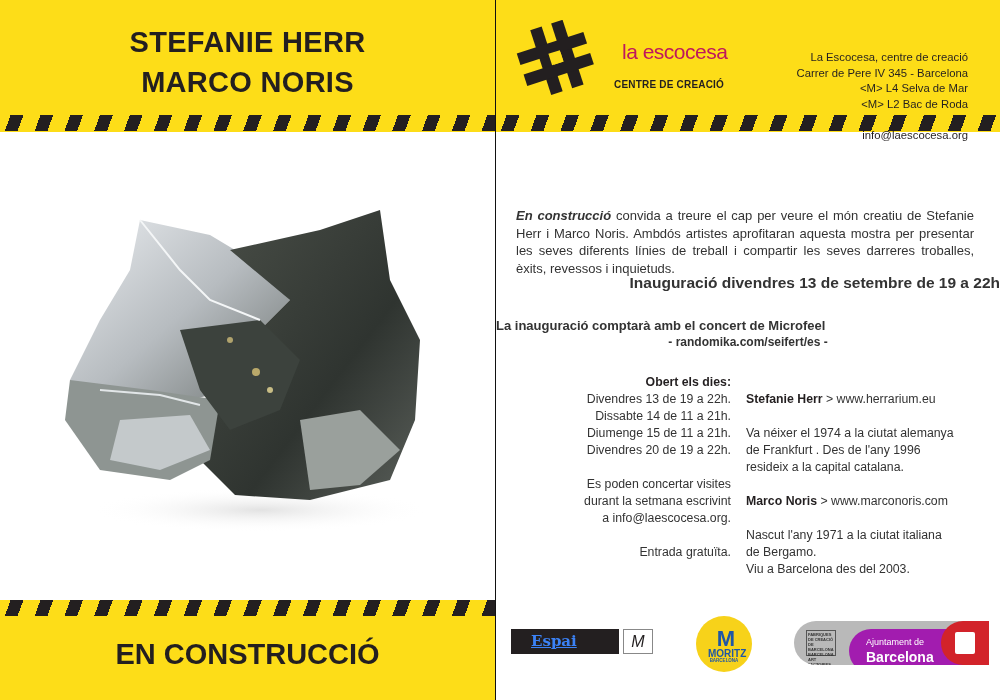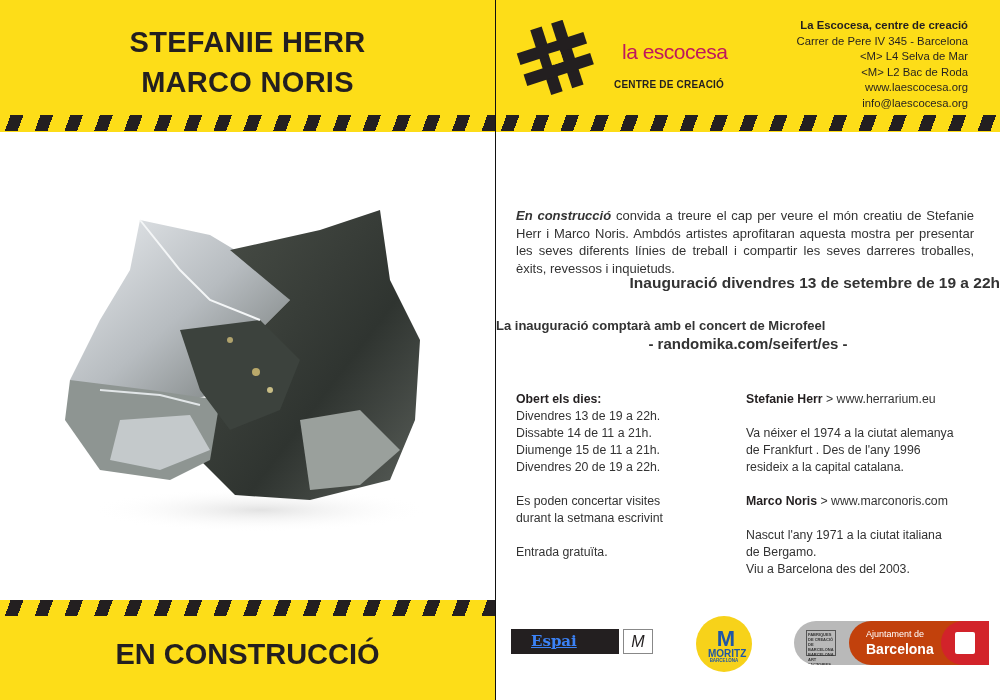--- a/index.html
+++ b/index.html
@@ -28,44 +28,44 @@
     .l-foot .title { position: absolute; top: 38px; left: 0; width: 100%; text-align: center; font-weight: bold; font-size: 29px; color: #231f20; }
 
     
     .r-head { position: absolute; left: 0; top: 0; width: 504px; height: 132px; }
     .r-head .stripes { left: 0; top: 115px; width: 504px; }
     .logo { position: absolute; left: 14px; top: 20px; width: 250px; height: 75px; }
     .logo svg { position: absolute; left: 0; top: 0; }
     .logo .wordmark { position: absolute; left: 112px; top: 20px; font-size: 21px; color: #be185d; letter-spacing: -0.5px; }
     .logo .sub { position: absolute; left: 104px; top: 59px; font-size: 10px; font-weight: bold; color: #231f20; letter-spacing: 0.2px; }
     .contact { position: absolute; right: 32px; top: 18px; text-align: right; font-size: 11.3px; line-height: 15.5px; color: #231f20; }
-    .contact .org { font-weight: bold; }
+    .contact .org { font-weight: normal; margin-top: 32px; }
 
     .intro { position: absolute; left: 20px; top: 175px; width: 458px; font-size: 13px; line-height: 17.5px; text-align: justify; color: #333; margin-top: 32px; }
     .intro em { font-weight: bold; }
     .opening { position: absolute; left: 0; top: 274px; width: 504px; text-align: right; font-weight: bold; font-size: 15.5px; color: #333; }
     .concert { position: absolute; left: 0; top: 318px; width: 504px; text-align: left; font-weight: bold; font-size: 13px; color: #333; }
-    .concert-link { position: absolute; left: 0; top: 335px; width: 504px; text-align: center; font-weight: bold; font-size: 15px; color: #333; }
+    .concert-link { position: absolute; left: 0; top: 335px; width: 504px; text-align: center; font-weight: bold; font-size: 12px; color: #333; }
 
     .col { position: absolute; font-size: 12.3px; line-height: 17px; color: #333; }
-    .col-left { left: 20px; top: 391px; width: 215px; }
+    .col-left { left: 20px; top: 374px; width: 215px; text-align: right; }
     .col-right { left: 250px; top: 391px; width: 245px; }
     .col b { font-weight: bold; color: #231f20; }
     .gap { height: 17px; }
 
     .sponsors { position: absolute; left: 0; top: 610px; width: 504px; height: 80px; }
     .espai { position: absolute; left: 15px; top: 19px; width: 108px; height: 25px; background: #231f20; color: #3b82f6; font-family: "DejaVu Serif", serif; font-weight: bold; font-size: 15px; line-height: 25px; padding-left: 20px; text-decoration: underline; }
     .espai-m { position: absolute; left: 127px; top: 19px; width: 30px; height: 25px; border: 1px solid #888; font-style: italic; font-size: 16px; line-height: 23px; text-align: center; color: #231f20; }
     .moritz { position: absolute; left: 200px; top: 6px; width: 56px; height: 56px; border-radius: 50%; background: #f7d21a; border: 2px dotted #f7d21a; }
     .moritz .mk { position: absolute; left: 10px; top: 12px; width: 36px; height: 26px; color: #1f57a5; font-weight: bold; font-size: 10px; text-align: center; }
     .moritz .mk .bigm { font-size: 22px; line-height: 18px; }
     .moritz .bcn { position: absolute; left: 0; top: 40px; width: 100%; text-align: center; font-size: 4.5px; color: #1f57a5; font-weight: bold; }
     .ajunt { position: absolute; left: 298px; top: 11px; width: 195px; height: 44px; border-radius: 22px 0 0 22px; background: #b9b9b9; overflow: hidden; }
     .ajunt .fab { position: absolute; left: 12px; top: 9px; width: 30px; height: 26px; border: 1px solid #555; font-size: 4px; line-height: 5px; color: #333; padding: 1px; font-weight: bold; }
-    .ajunt .black { position: absolute; left: 55px; top: 0; width: 120px; height: 44px; background: #c2410c; border-radius: 22px 0 0 22px; }
+    .ajunt .black { position: absolute; left: 55px; top: 8px; width: 120px; height: 44px; background: #a21caf; border-radius: 22px 0 0 22px; }
     .ajunt .black .t1 { position: absolute; left: 17px; top: 8px; font-size: 9px; color: #fff; }
     .ajunt .black .t2 { position: absolute; left: 17px; top: 20px; font-size: 14px; color: #fff; font-weight: bold; }
     .ajunt .red { position: absolute; left: 147px; top: 0; width: 48px; height: 44px; background: #d2232a; border-radius: 22px 0 0 22px; }
     .ajunt .shield { position: absolute; left: 14px; top: 11px; width: 20px; height: 22px; background: #fff; border-radius: 2px; }
   </style>
 </head>
 <body>
 
 <div class="left">
   <div class="l-head yellow">
@@ -151,20 +151,21 @@
 
   <div class="col col-left">
     <div><b>Obert els dies:</b></div>
     <div>Divendres 13 de 19 a 22h.</div>
     <div>Dissabte 14 de 11 a 21h.</div>
     <div>Diumenge 15 de 11 a 21h.</div>
     <div>Divendres 20 de 19 a 22h.</div>
     <div class="gap"></div>
     <div>Es poden concertar visites</div>
     <div>durant la setmana escrivint</div>
+    <div>a info@laescocesa.org.</div>
     <div class="gap"></div>
     <div>Entrada gratuïta.</div>
   </div>
 
   <div class="col col-right">
     <div><b>Stefanie Herr</b><span> &gt; www.herrarium.eu</span></div>
     <div class="gap"></div>
     <div>Va néixer el 1974 a la ciutat alemanya</div>
     <div>de Frankfurt . Des de l'any 1996</div>
     <div>resideix a la capital catalana.</div>

